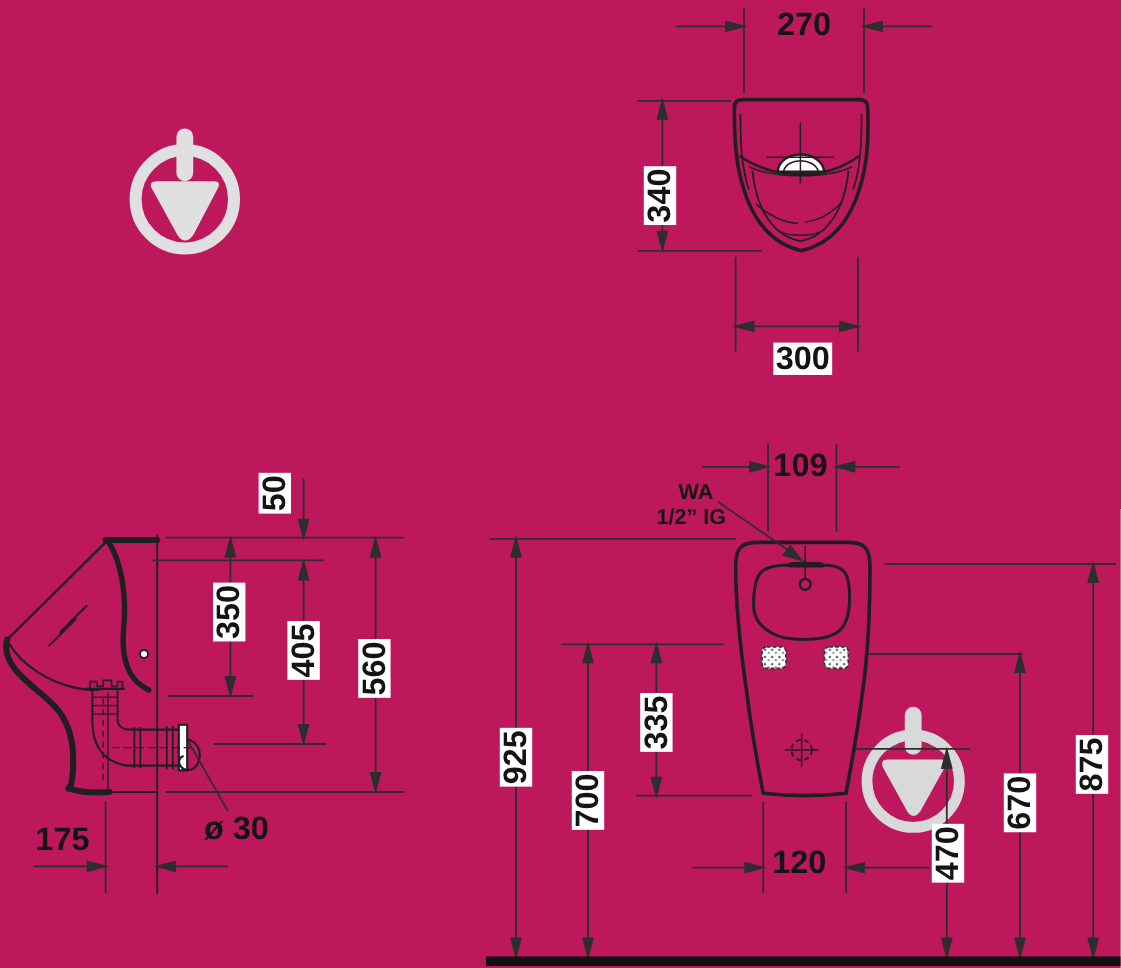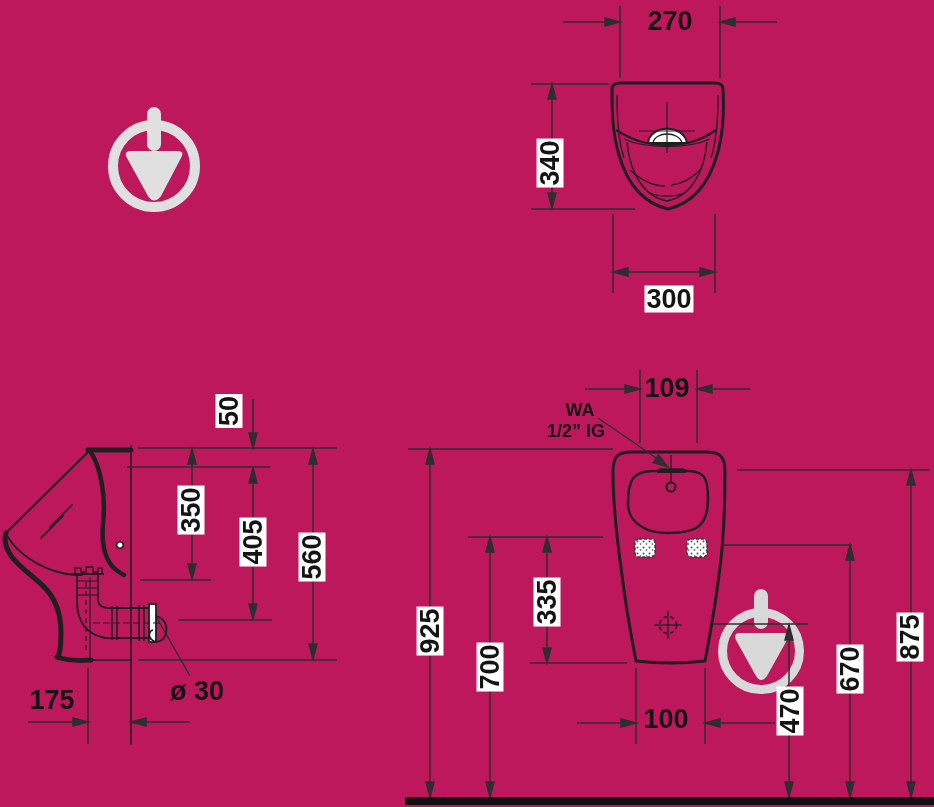--- a/index.html
+++ b/index.html
@@ -205,17 +205,17 @@
   <div class="lbl v" style="left:312px;top:557px;">560</div>
   <div class="lbl" style="left:52px;top:700px;">175</div>
   <div class="lbl" style="left:197px;top:691px;">ø 30</div>
 
   <div class="lbl" style="left:667px;top:388px;">109</div>
   <div class="lbl small" style="left:580px;top:410px;">WA</div>
   <div class="lbl small" style="left:576px;top:431px;">1/2” IG</div>
   <div class="lbl v" style="left:430px;top:631px;">925</div>
   <div class="lbl v" style="left:490px;top:667px;">700</div>
   <div class="lbl v" style="left:547px;top:602px;">335</div>
-  <div class="lbl" style="left:666px;top:719px;">100</div>
+  <div class="lbl" style="left:666px;top:719px;">120</div>
   <div class="lbl v" style="left:790px;top:711px;">470</div>
   <div class="lbl v" style="left:850px;top:669px;">670</div>
   <div class="lbl v" style="left:910px;top:637px;">875</div>
 </div>
 
 </body></html>

